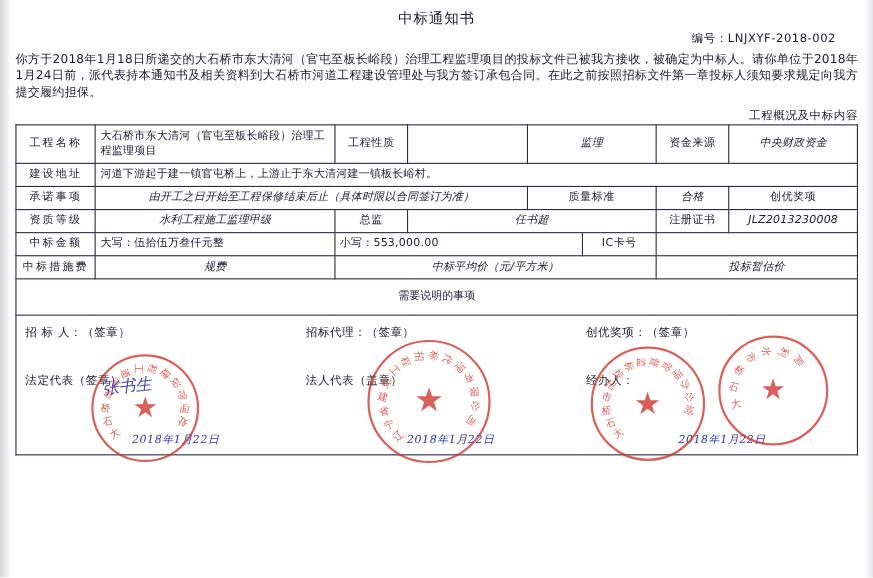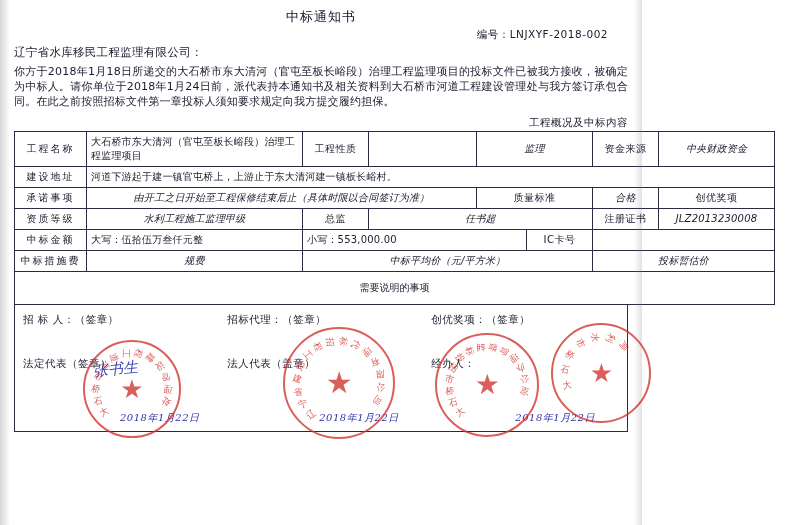--- a/index.html
+++ b/index.html
@@ -10,21 +10,21 @@
   body {
     width: 794px;
     height: 525px;
     font-family: "DejaVu Sans", "Liberation Sans", sans-serif;
     color: #1a1a2e;
     position: relative;
     overflow: hidden;
   }
   .page {
     position: relative;
-    width: 642px;
+    width: 794px;
     height: 525px;
     box-sizing: border-box;
     padding: 6px 14px 0 14px;
   }
   .doc-title {
     text-align: center;
     font-size: 13px;
     letter-spacing: 1px;
     margin: 2px 0 0 0;
     font-weight: normal;
@@ -193,21 +193,20 @@
 
   <div class="edge-shadow"></div>
   <div class="edge-shadow-r"></div>
 
   <div class="doc-title">中标通知书</div>
 
   <div class="serial-row">
     <span>编号：</span><span>LNJXYF-2018-002</span>
   </div>
 
-  <div class="company-line">辽宁省水库移民工程监理有限公司：</div>
 
   <div class="para">你方于2018年1月18日所递交的大石桥市东大清河（官屯至板长峪段）治理工程监理项目的投标文件已被我方接收，被确定为中标人。请你单位于2018年1月24日前，派代表持本通知书及相关资料到大石桥市河道工程建设管理处与我方签订承包合同。在此之前按照招标文件第一章投标人须知要求规定向我方提交履约担保。</div>
 
   <div class="section-caption">工程概况及中标内容</div>
 
   <table class="maintable">
     <colgroup>
       <col style="width:72px">
       <col style="width:216px">
       <col style="width:66px">

